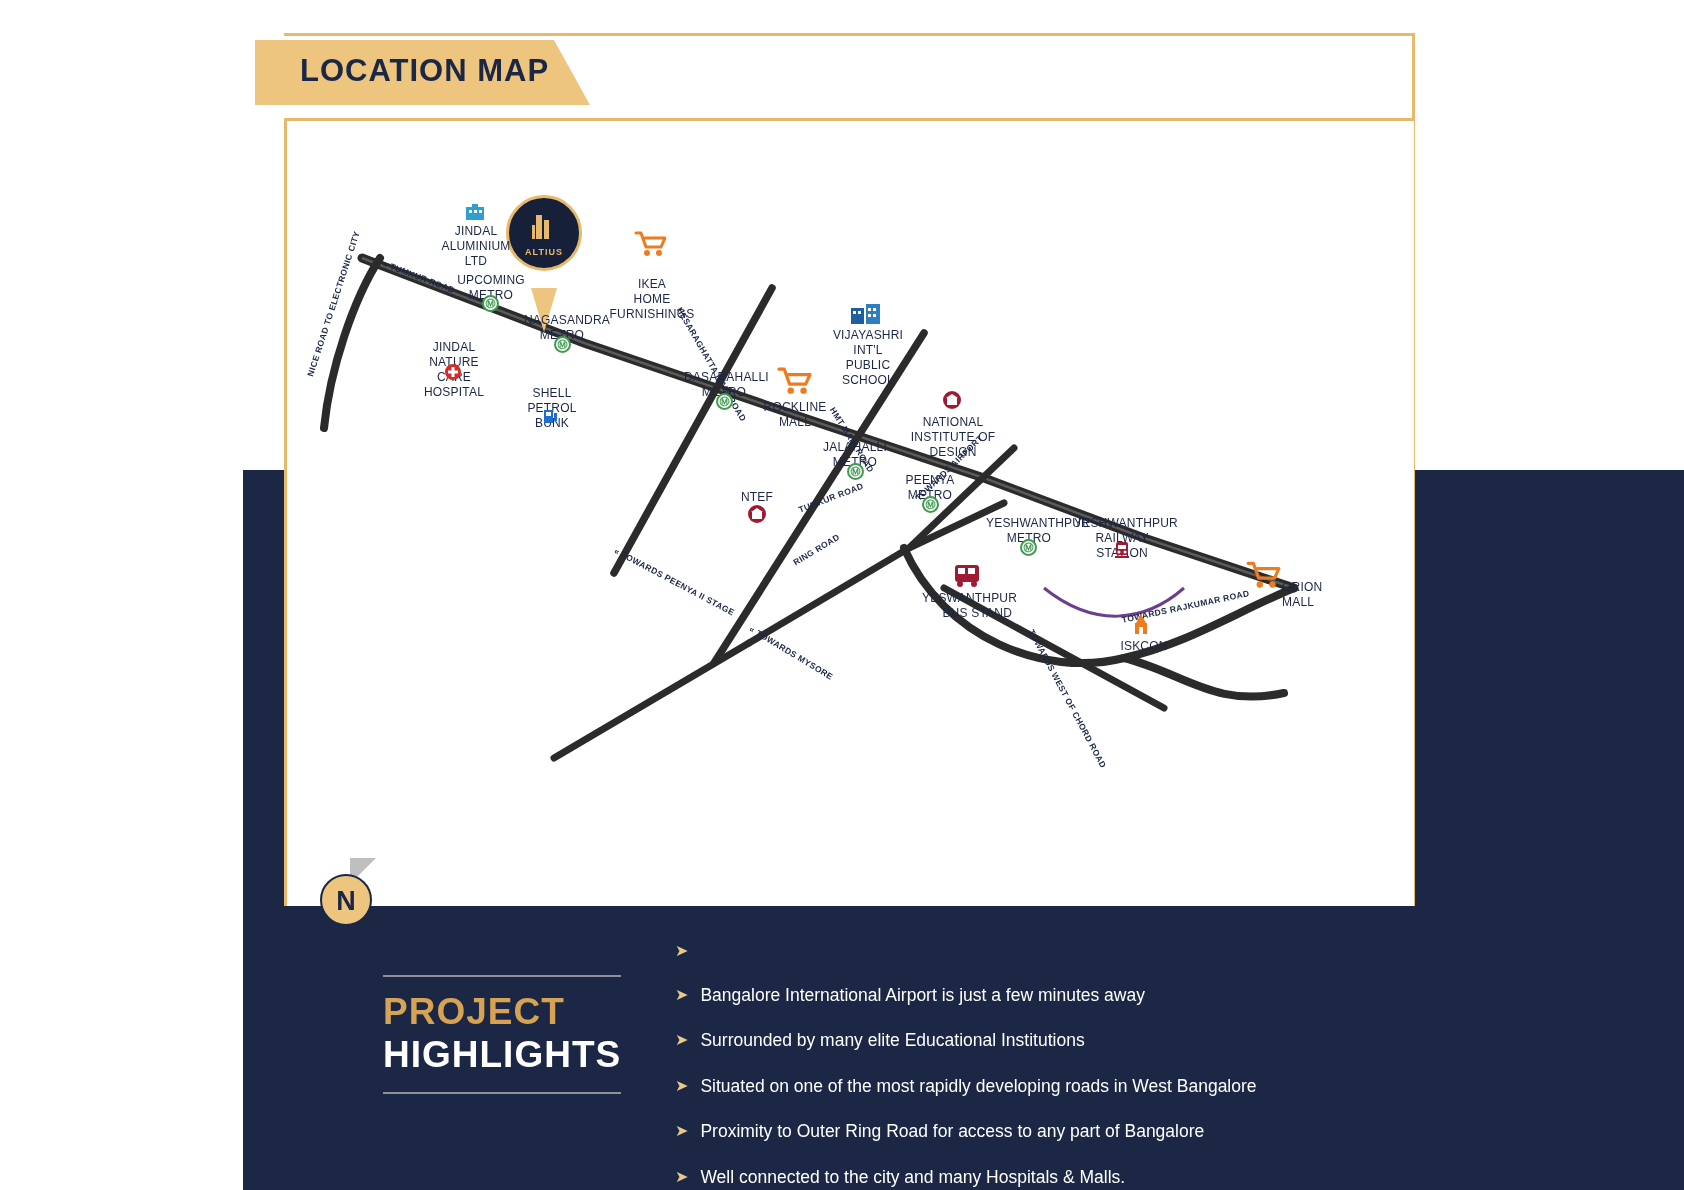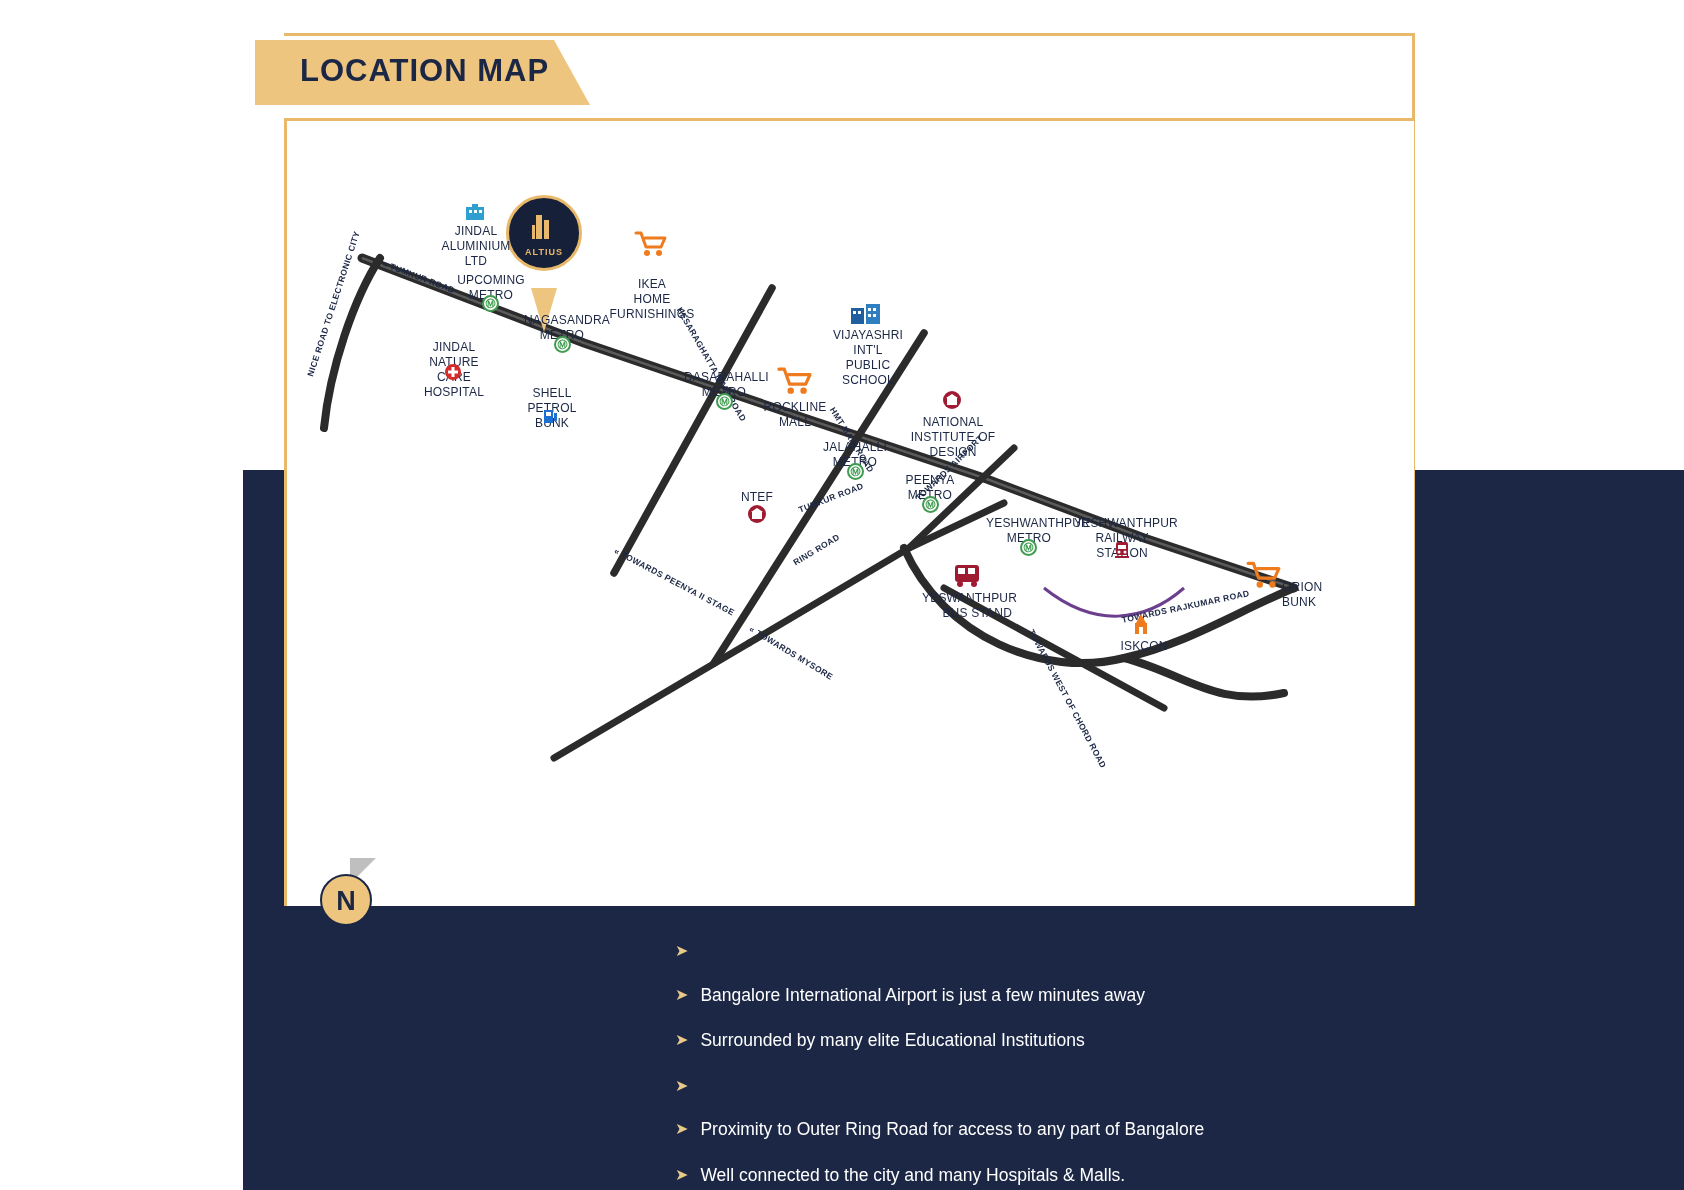--- a/index.html
+++ b/index.html
@@ -496,43 +496,50 @@
     <div class="lbl" style="left:832px; top:521px; width:56px;">ISKCON</div>
 
     
     <div class="poi" style="left:962px; top:442px;">
       <svg width="36" height="30" viewBox="0 0 34 28">
         <path d="M2 3 h5 l5 14 h15 l4 -9 h-20" stroke="#ef7b1f" stroke-width="3" fill="none" stroke-linecap="round" stroke-linejoin="round"></path>
         <circle cx="13" cy="23" r="3" fill="#ef7b1f"></circle>
         <circle cx="25" cy="23" r="3" fill="#ef7b1f"></circle>
       </svg>
     </div>
-    <div class="lbl" style="left:998px; top:462px; width:70px; text-align:left;">ORION BUNK</div>
+    <div class="lbl" style="left:998px; top:462px; width:70px; text-align:left;">ORION MALL</div>
   </div>
 
   <div class="compass">
     <div class="tail"></div>
     <div class="circle">N</div>
   </div>
 
+  <div class="highlights-left">
+    <div class="hl-rule"></div>
+    <div class="hl-title1">PROJECT</div>
+    <div class="hl-title2">HIGHLIGHTS</div>
+    <div class="hl-rule bottom"></div>
+  </div>
 
   <div class="hl-list">
     <div class="hl-item">
       <span class="chev">➤</span>
     </div>
     <div class="hl-item">
       <span class="chev">➤</span>
       <span class="txt">Bangalore International Airport is just a few minutes away</span>
     </div>
     <div class="hl-item">
       <span class="chev">➤</span>
       <span class="txt">Surrounded by many elite Educational Institutions</span>
     </div>
     <div class="hl-item">
       <span class="chev">➤</span>
+      <span class="txt">Situated on one of the most rapidly developing roads in West Bangalore</span>
     </div>
     <div class="hl-item">
       <span class="chev">➤</span>
       <span class="txt">Proximity to Outer Ring Road for access to any part of Bangalore</span>
     </div>
     <div class="hl-item">
       <span class="chev">➤</span>
       <span class="txt">Well connected to the city and many Hospitals &amp; Malls.</span>
     </div>
   </div>

